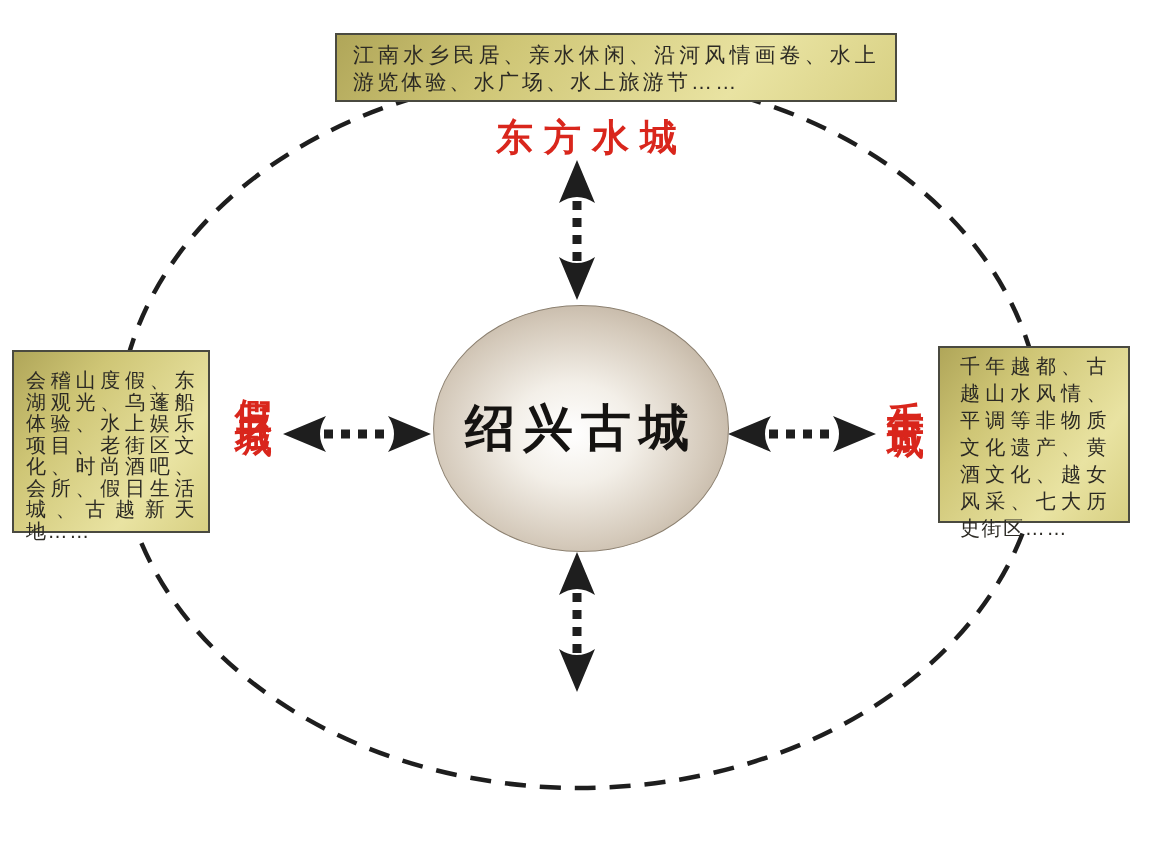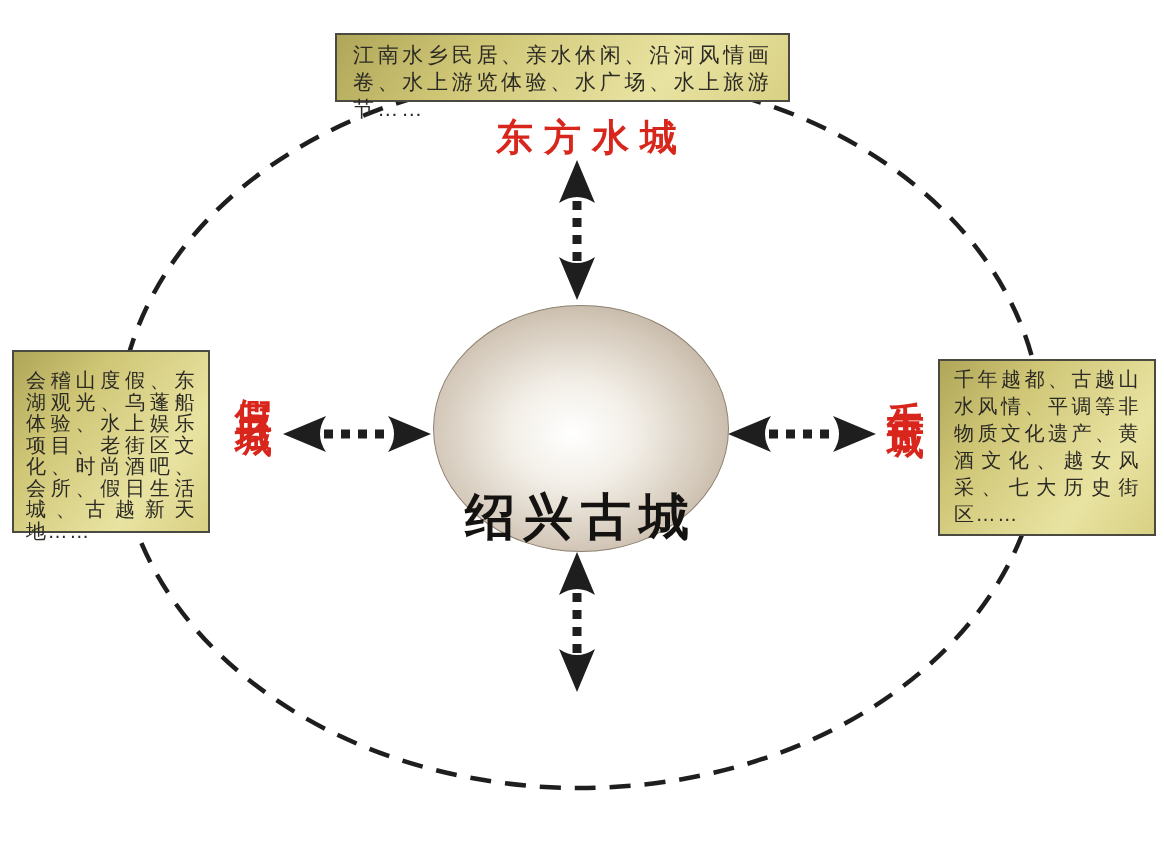--- a/index.html
+++ b/index.html
@@ -15,46 +15,46 @@
   .arrow-left{left:282px;top:412px;}
   .arrow-right{left:727px;top:412px;}
 
   .box{
     position:absolute;z-index:2;box-sizing:border-box;
     background:linear-gradient(128deg,#b0a659 0%,#cfc676 30%,#e9e3a2 72%,#d8d083 100%);
     border:2px solid #4a4a40;color:#2c2a24;
     text-align:justify;
   }
   .box p{margin:0;}
-  .box-top{left:335px;top:33px;width:455px;height:69px;padding:6px 16px;
+  .box-top{left:335px;top:33px;width:562px;height:69px;padding:6px 16px;
     font-size:21px;line-height:27px;letter-spacing:0.15em;}
   .box-left{left:12px;top:350px;width:198px;height:183px;padding:18px 12px;
     font-size:20px;line-height:21.5px;letter-spacing:0.08em;}
-  .box-right{left:938px;top:359px;width:218px;height:177px;padding:5px 14px;
+  .box-right{left:938px;top:346px;width:192px;height:177px;padding:5px 20px;
     font-size:20px;line-height:27px;letter-spacing:0.08em;}
   .box-bottom{left:353px;top:753px;width:462px;height:75px;padding:6px 14px;
     font-size:21px;line-height:30px;letter-spacing:0.14em;}
 
   .dir-label{
     position:absolute;z-index:2;color:#d9261c;font-weight:bold;
     font-size:37px;white-space:nowrap;text-align:center;
   }
   .label-h{letter-spacing:11px;}
   .label-top{left:496px;top:113px;}
   .label-bottom{left:496px;top:688px;}
   .label-v{writing-mode:vertical-rl;text-orientation:upright;letter-spacing:7px;}
   .label-left{left:228px;top:369px;}
   .label-right{left:880px;top:371px;}
 
   .sphere{
     position:absolute;z-index:2;left:433px;top:305px;width:294px;height:245px;
     border-radius:50%;
     background:radial-gradient(ellipse at 47% 52%,#ffffff 0%,#f3efe8 28%,#d4c9ba 62%,#b2a28f 92%,#a99a86 100%);
     border:1px solid #8c8070;
-    display:flex;align-items:flex-end;justify-content:center;
+    display:flex;align-items:center;justify-content:center;
   }
   .sphere span{
     font-size:50px;font-weight:bold;color:#151311;letter-spacing:8px;white-space:nowrap;
   }
 </style>
 </head>
 <body>
 
 <div class="stage">
 

